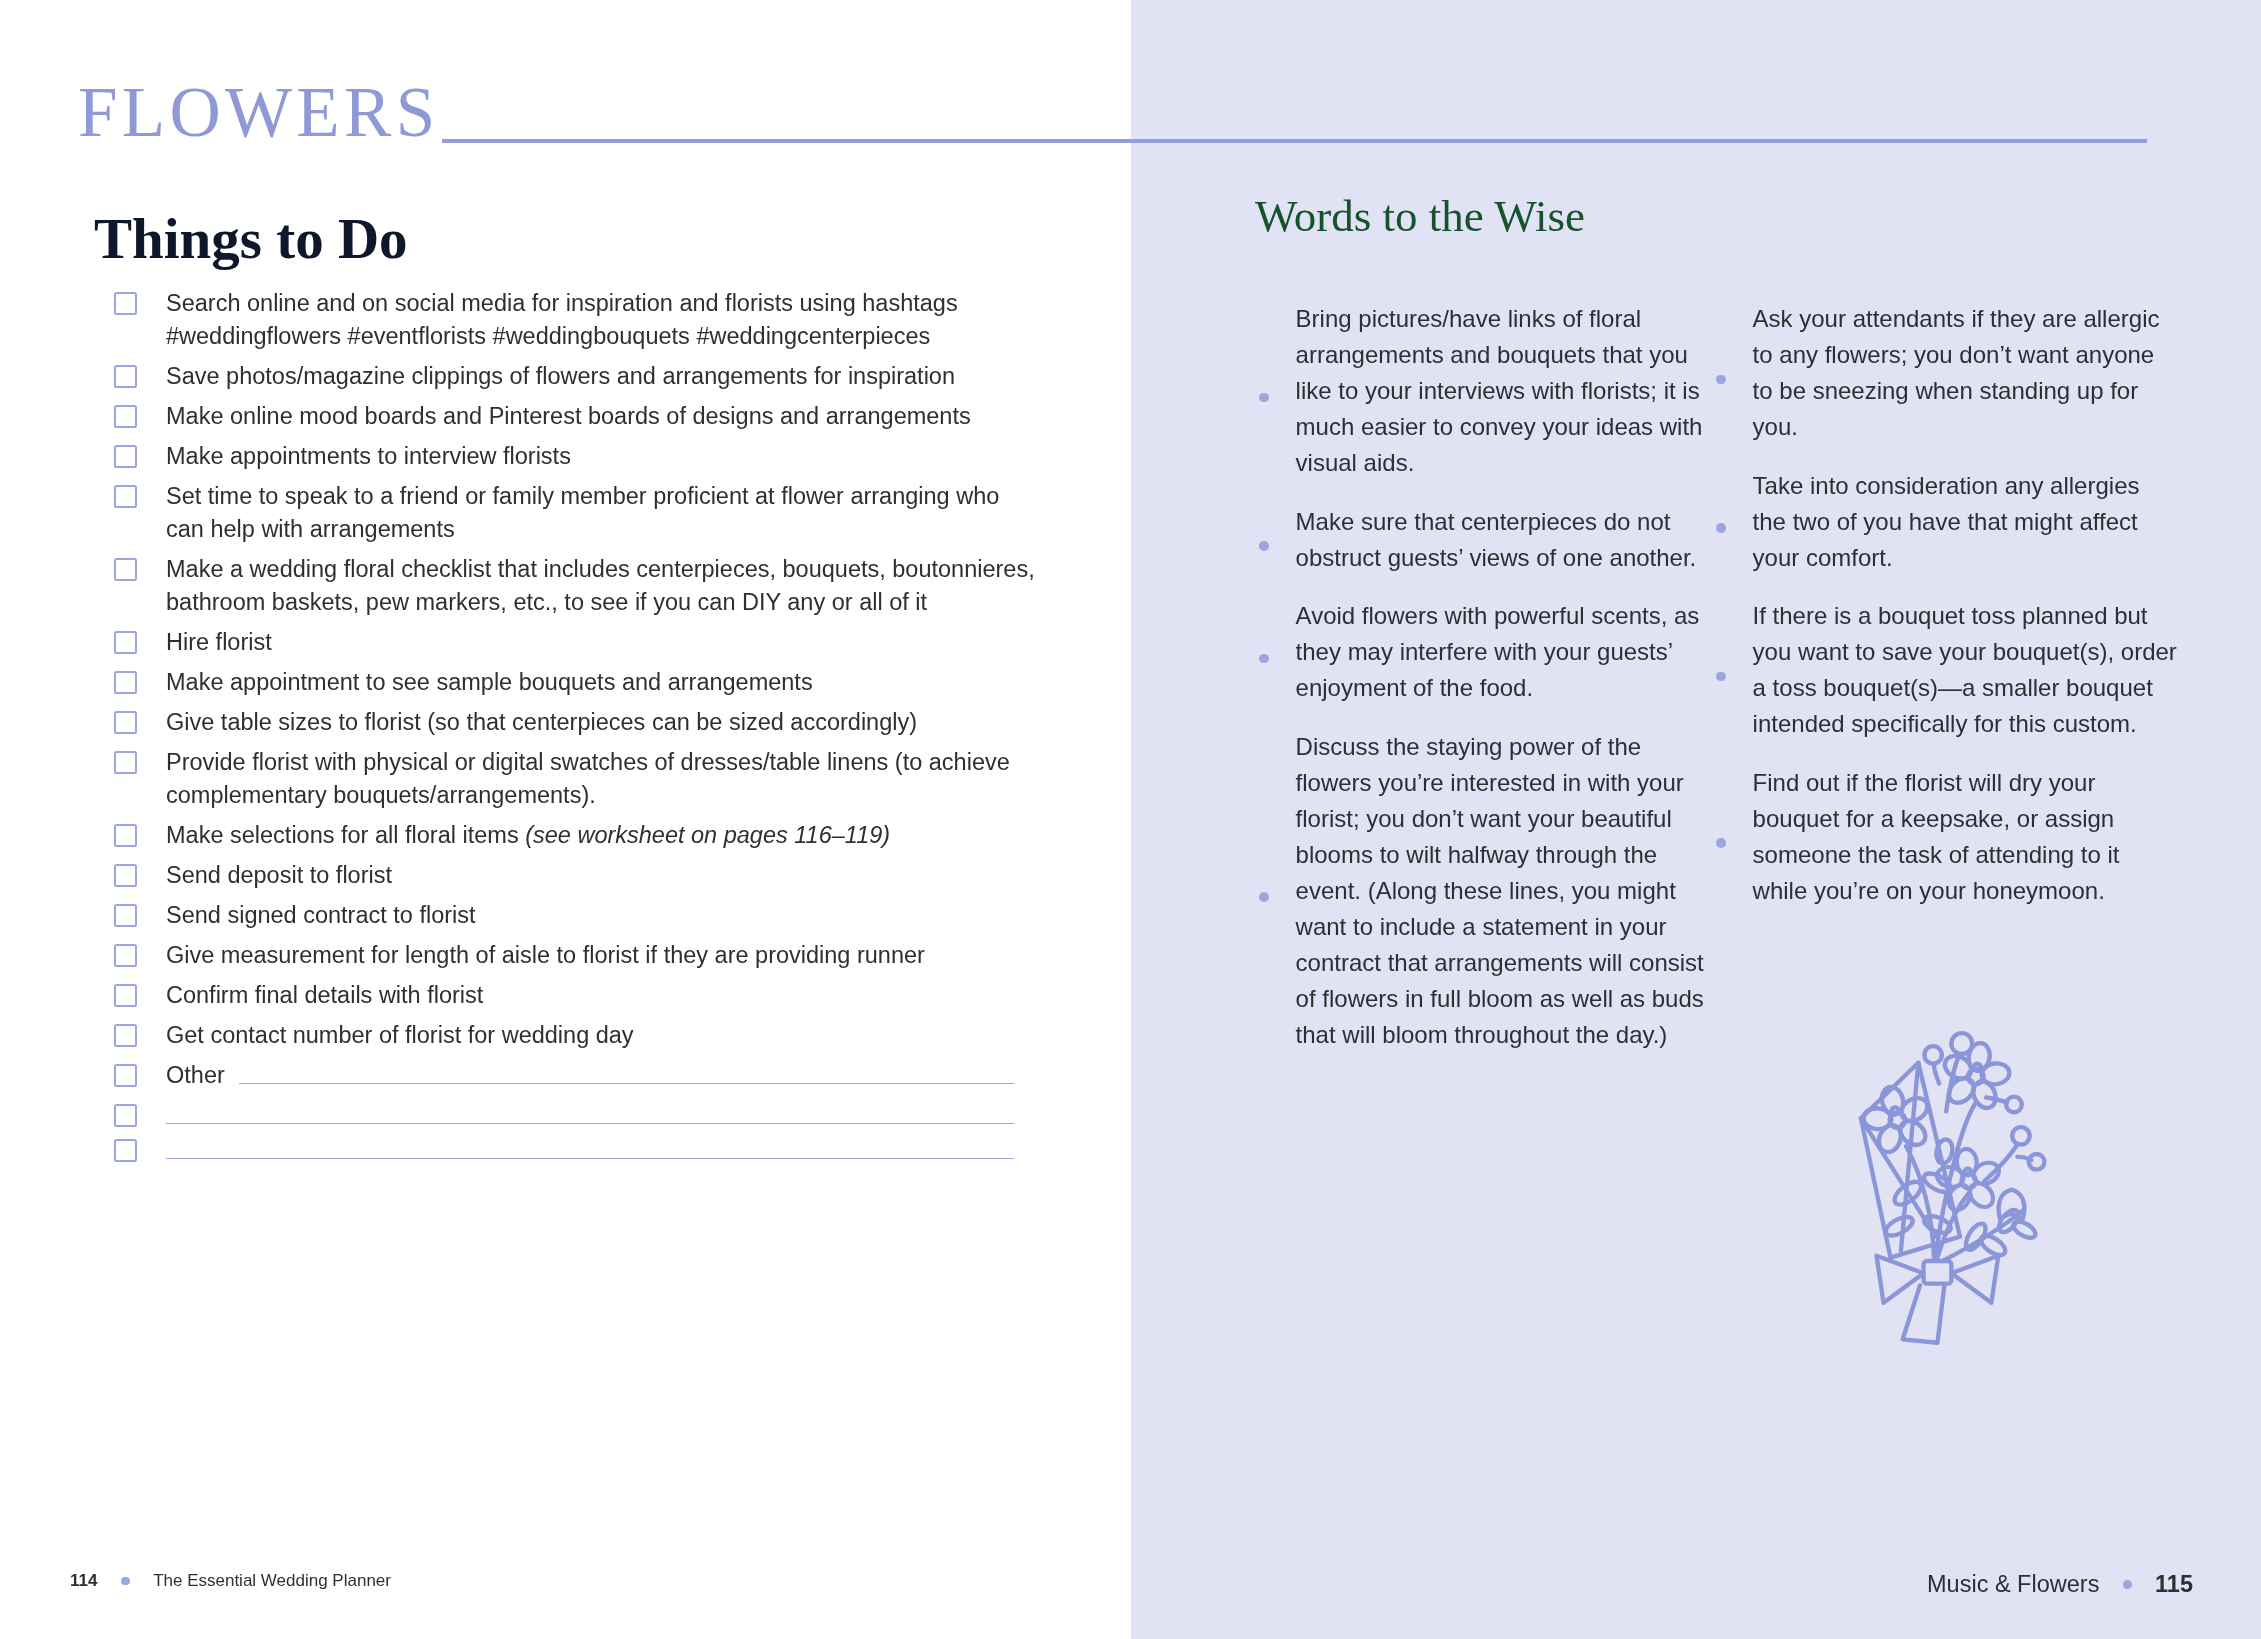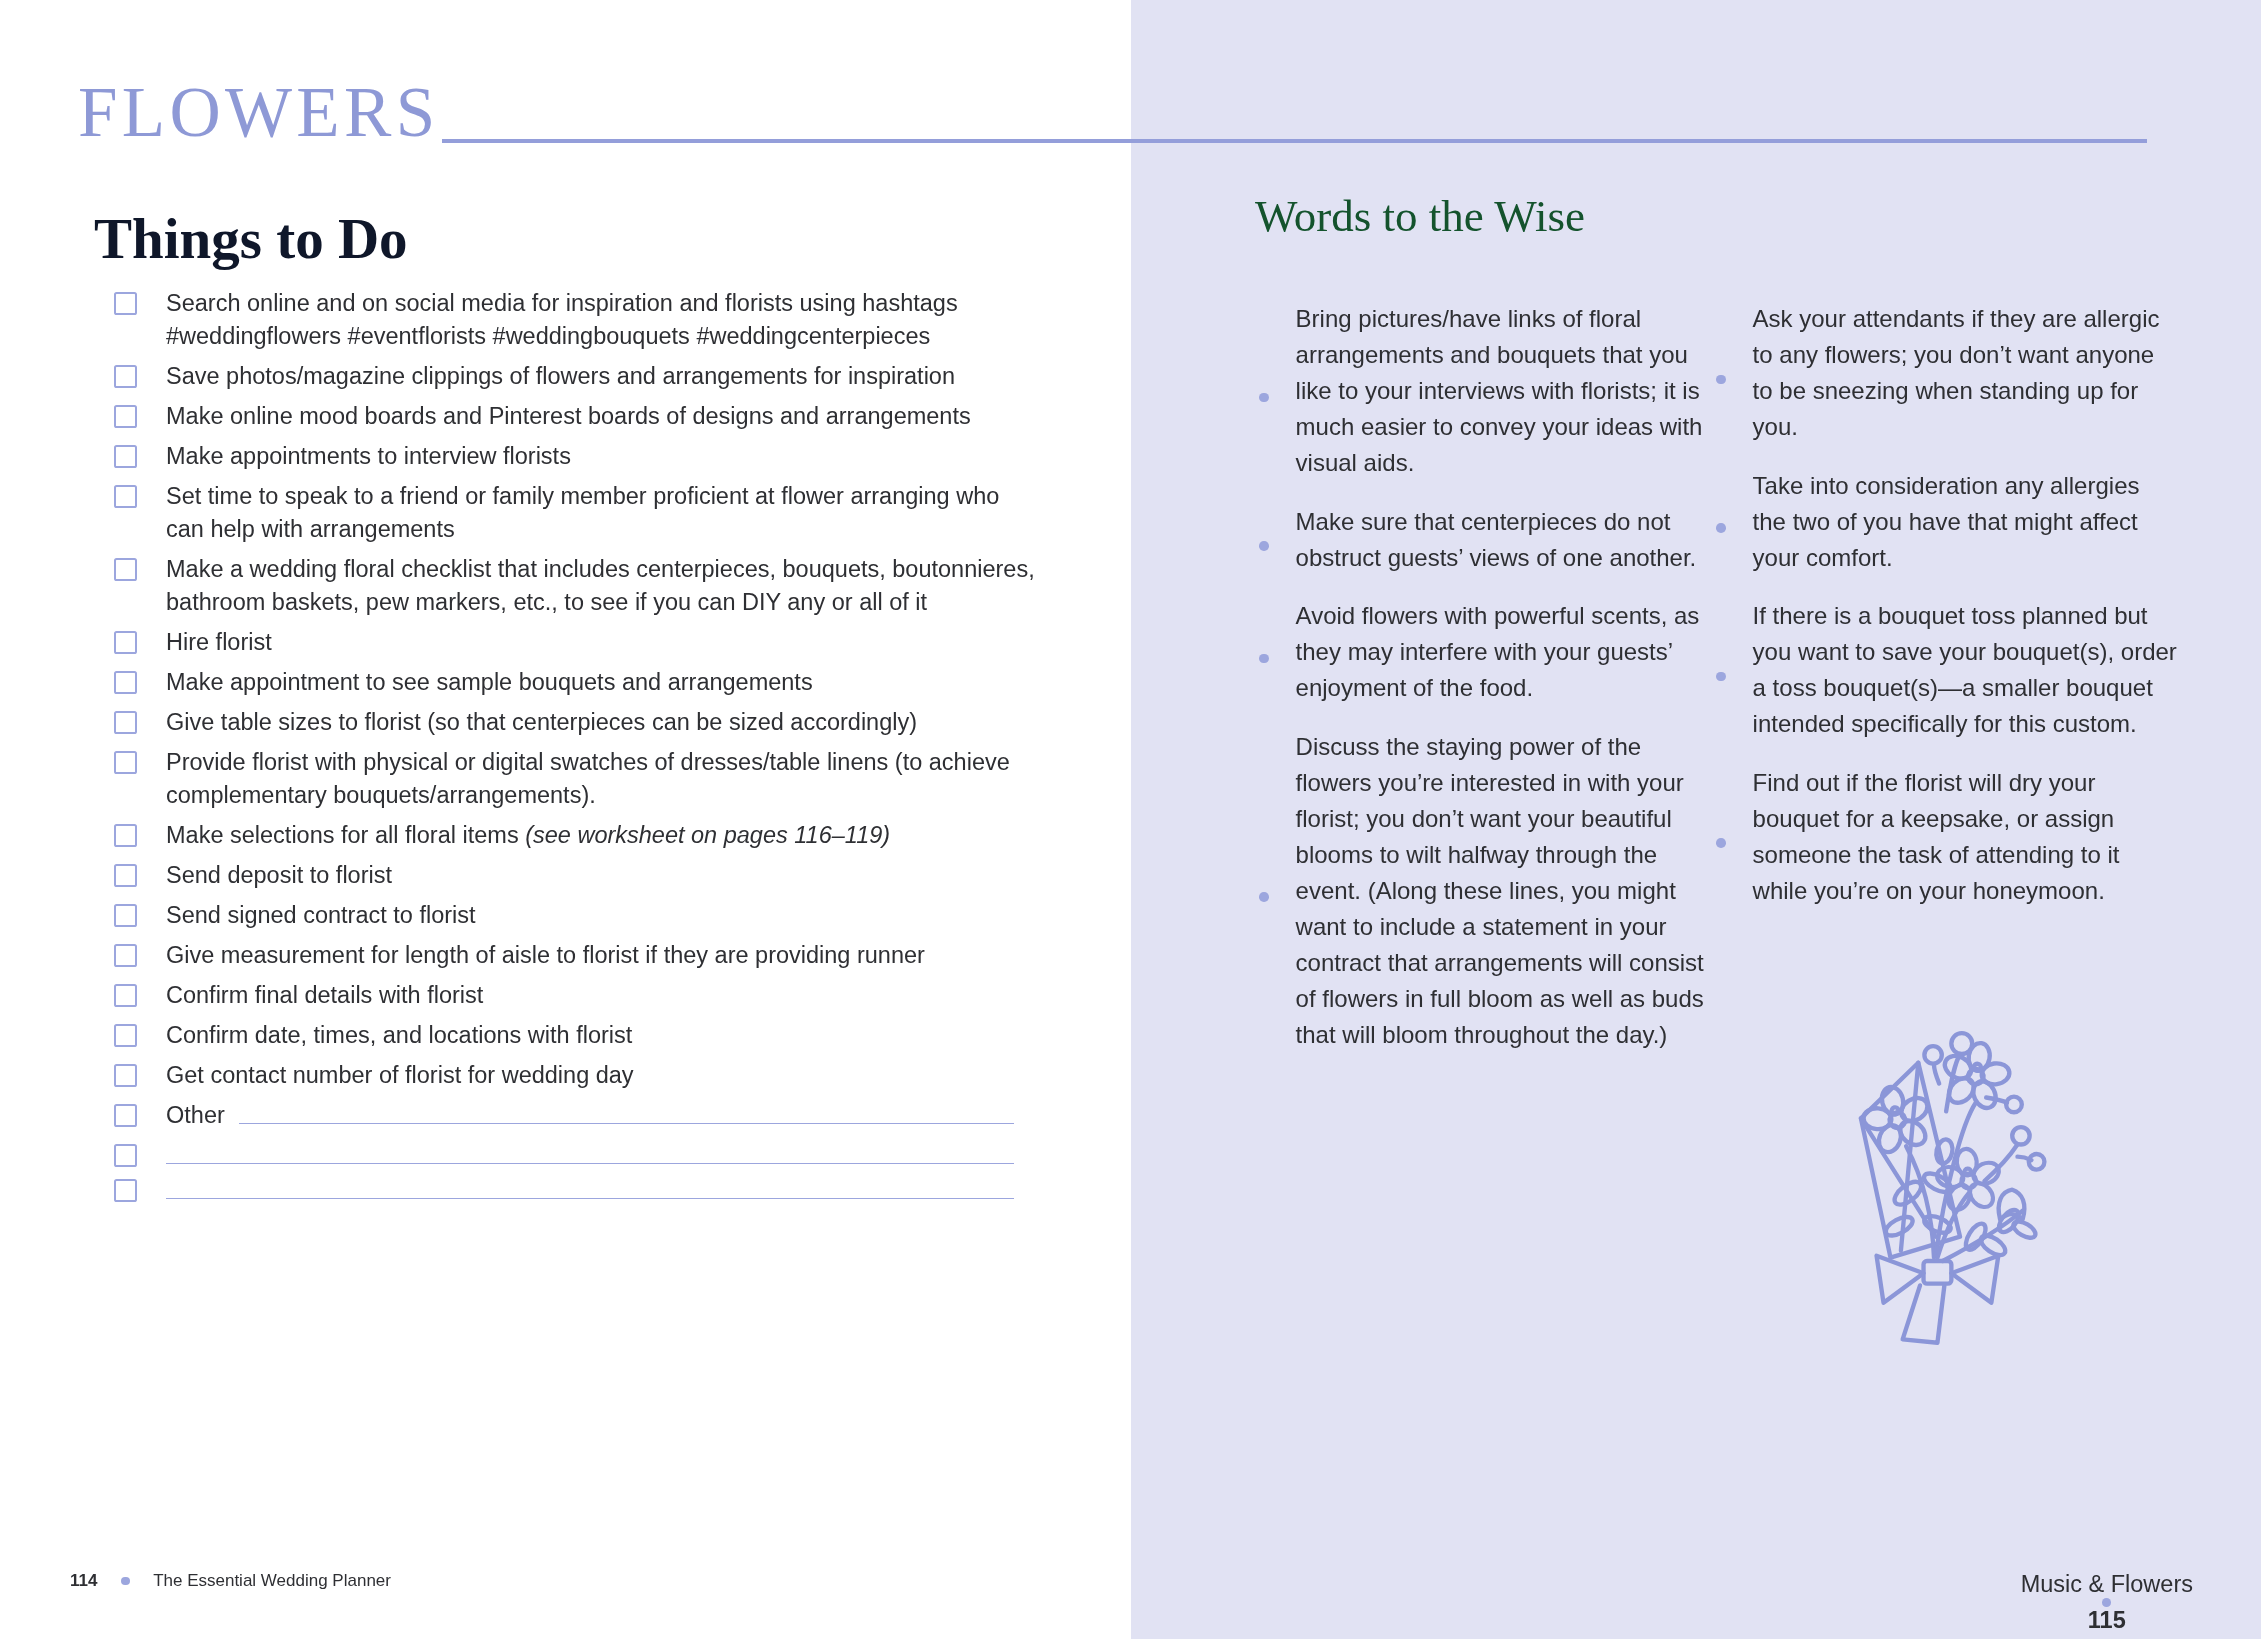--- a/index.html
+++ b/index.html
@@ -35,21 +35,21 @@
   .has-line{display:flex;width:848px;}
   .fill-line{flex:1;border-bottom:1.7px solid #9ca6de;height:24px;min-width:52px;}
   .line-after-text{margin-left:14px;}
   .bullets-col{position:absolute;top:301px;}
   #col1{left:1259px;width:448px;}
   #col2{left:1716px;width:461px;}
   .bullet{display:flex;align-items:center;margin-bottom:22.6px;}
   .dot{flex:none;width:9.6px;height:9.6px;border-radius:50%;background:#9ca6de;margin-top:13px;}
   .bullet-text{margin-left:27px;font-size:24px;line-height:36px;color:#2e2f33;}
   .footer-left{position:absolute;left:70px;top:1571px;display:flex;align-items:center;font-size:17px;}
-  .footer-right{position:absolute;right:68px;top:1571px;display:flex;align-items:center;font-size:23.5px;flex-direction:column;}
+  .footer-right{position:absolute;right:68px;top:1571px;display:flex;align-items:center;font-size:23.5px;}
   .page-num{font-weight:700;}
   .footer-dot{width:8.7px;height:8.7px;border-radius:50%;background:#9ca6de;margin:0 23.5px;}
   .illustration{position:absolute;left:1805px;top:974px;}
   .illustration svg{display:block;}
 </style>
 </head>
 <body>
 
 <div class="right-page"></div>
 
@@ -110,24 +110,20 @@
       <span class="checkbox"></span>
       <span class="check-text"><span>Send signed contract to florist</span></span>
     </div>
     <div class="check-row">
       <span class="checkbox"></span>
       <span class="check-text"><span>Give measurement for length of aisle to florist if they are providing runner</span></span>
     </div>
     <div class="check-row">
       <span class="checkbox"></span>
       <span class="check-text"><span>Confirm final details with florist</span></span>
-    </div>
-    <div class="check-row">
-      <span class="checkbox"></span>
-      <span class="check-text"><span>Confirm date, times, and locations with florist</span></span>
     </div>
     <div class="check-row">
       <span class="checkbox"></span>
       <span class="check-text"><span>Get contact number of florist for wedding day</span></span>
     </div>
     <div class="check-row">
       <span class="checkbox"></span>
       <span class="check-text has-line">
         <span>Other</span>
         <span class="fill-line line-after-text"></span>

